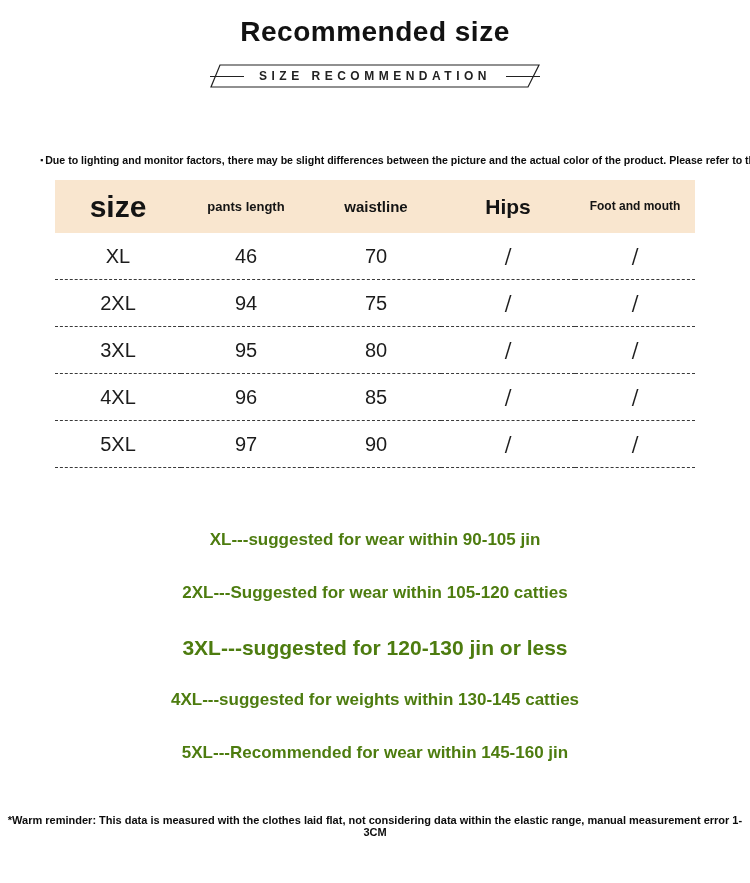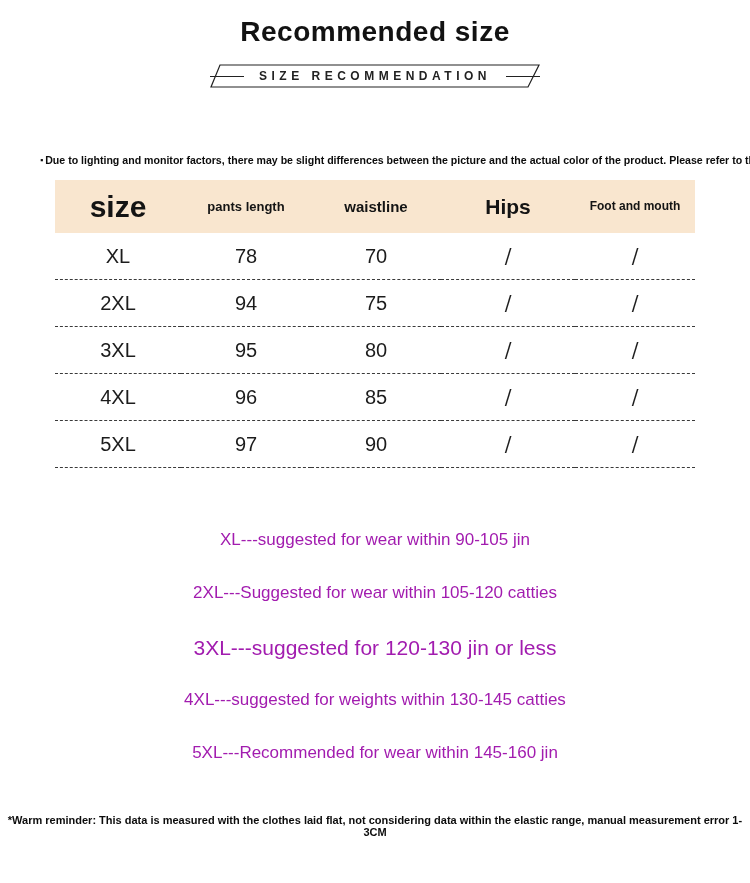--- a/index.html
+++ b/index.html
@@ -111,22 +111,22 @@
   }
 
   
   .suggestions {
     margin-top: 62px;
     text-align: center;
   }
   .suggestion {
     margin: 0 0 33px;
     font-size: 17px;
-    font-weight: 400;
-    color: #a21caf;
+    font-weight: 700;
+    color: #4d7c0f;
   }
   .suggestion:nth-child(3) {
     font-size: 21px;
     margin-bottom: 30px;
   }
 
   
   .bottom-note {
     position: absolute;
     left: 0;
@@ -164,21 +164,21 @@
         <th class="col-size">size</th>
         <th class="col-pants">pants length</th>
         <th class="col-waist">waistline</th>
         <th class="col-hips">Hips</th>
         <th class="col-foot">Foot and mouth</th>
       </tr>
     </thead>
     <tbody>
       <tr>
         <td>XL</td>
-        <td>78</td>
+        <td>46</td>
         <td>70</td>
         <td class="slash">/</td>
         <td class="slash">/</td>
       </tr>
       <tr>
         <td>2XL</td>
         <td>94</td>
         <td>75</td>
         <td class="slash">/</td>
         <td class="slash">/</td>

